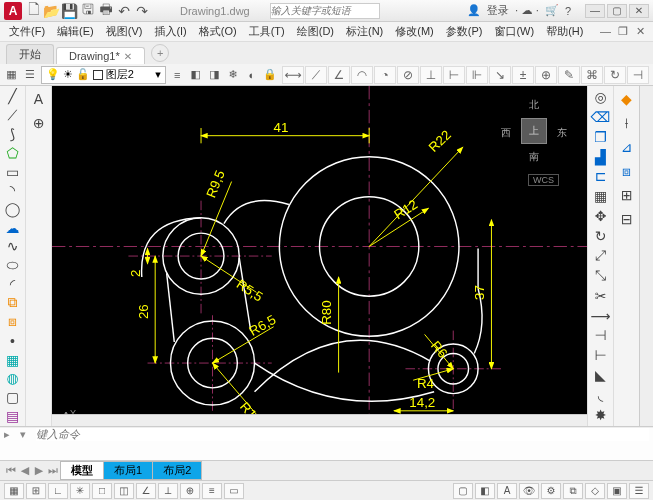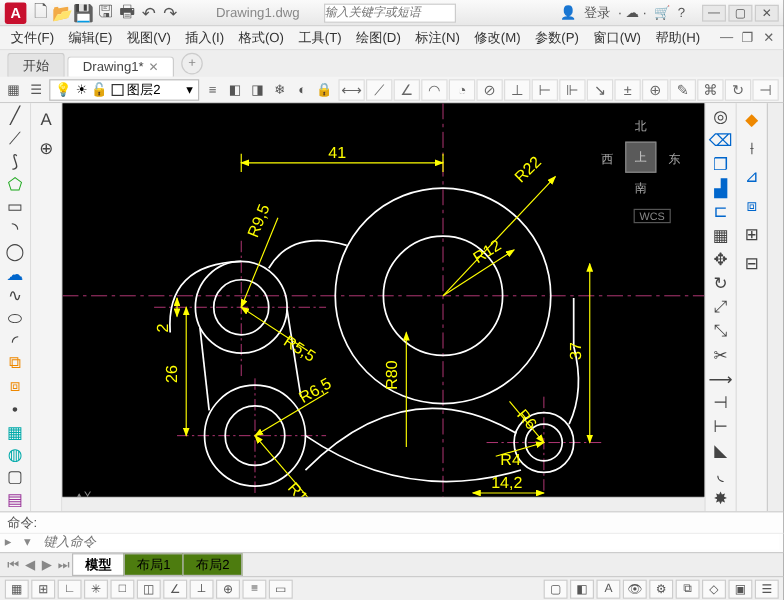--- a/index.html
+++ b/index.html
@@ -66,21 +66,21 @@
 
 .cmdarea{ height:34px; background:#fdfdfd; border-top:1px solid #ccc; display:flex; flex-direction:column; font-family:Consolas,monospace; font-size:11px; color:#333;}
 .cmdarea .hist{ padding:1px 6px; color:#555;}
 .cmdarea .prompt{ display:flex; align-items:center; padding:0 4px; border-top:1px solid #eee;}
 .cmdarea .prompt .ic{ width:14px; color:#888; margin-right:2px;}
 .cmdarea .prompt .inp{ flex:1; border:none; outline:none; font-family:Consolas,monospace; font-size:11px; color:#999; font-style:italic;}
 
 
 .modeltabs{ height:20px; background:#eee; border-top:1px solid #ccc; display:flex; align-items:center; padding:0 4px; font-size:11px; gap:0;}
 .modeltabs .nav{ width:14px; text-align:center; color:#888;}
-.modeltabs .mt{ padding:1px 10px; border:1px solid #bbb; background:#4d7c0f; margin-right:-1px;}
+.modeltabs .mt{ padding:1px 10px; border:1px solid #bbb; background:#0ea5e9; margin-right:-1px;}
 .modeltabs .mt.active{ background:#fff; font-weight:bold;}
 
 
 .status{ height:20px; background:#f0f0f0; border-top:1px solid #ccc; display:flex; align-items:center; gap:2px; padding:0 4px; font-size:11px; color:#555;}
 .status .sbtn{ width:20px; height:16px; border:1px solid #ccc; background:#fafafa; display:flex; align-items:center; justify-content:center; font-size:10px;}
 .status .flex{ flex:1;}
 
 .dim-text{ font-family: Arial,sans-serif; fill:#ffff00; font-size:14px;}
 .draw{ stroke:#fff; fill:none; stroke-width:1.5;}
 .dimln{ stroke:#ffff00; fill:none; stroke-width:1;}
@@ -383,21 +383,20 @@
     <span class="tbtn">⟊</span>
     <span class="tbtn clr-blue">⊿</span>
     <span class="tbtn clr-blue">⧈</span>
     <span class="tbtn">⊞</span>
     <span class="tbtn">⊟</span>
   </div>
   <div class="vscroll-spacer"></div>
 </div>
 
 <div class="cmdarea">
-  <div class="hist">命令:</div>
   <div class="prompt">
     <span class="ic">▸</span>
     <span class="ic">▾</span>
     <input class="inp" placeholder="键入命令" style="">
   </div>
 </div>
 
 <div class="modeltabs">
   <span class="nav">⏮</span>
   <span class="nav">◀</span>

